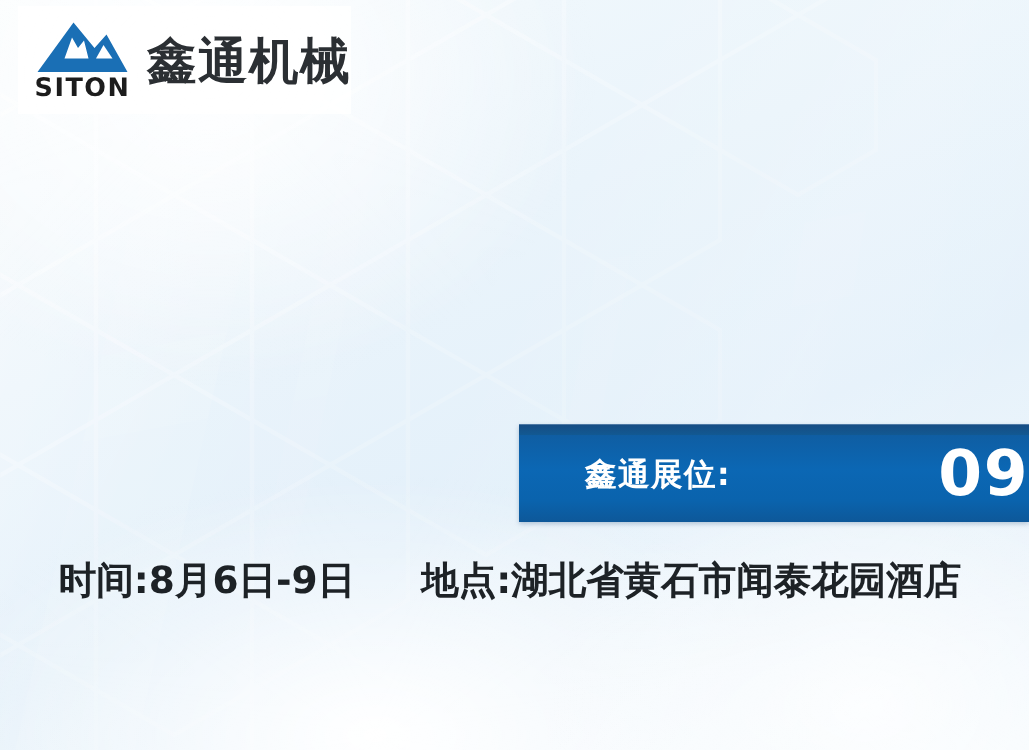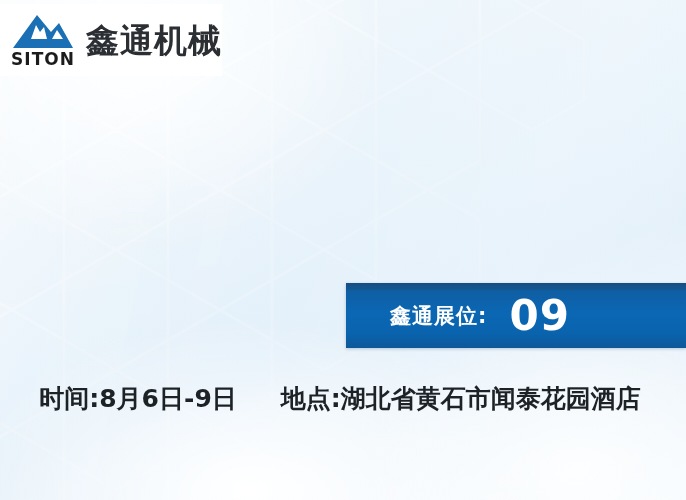--- a/index.html
+++ b/index.html
@@ -55,21 +55,21 @@
     position: absolute;
     left: 0; top: 0;
     width: 686px; height: 500px;
     opacity: 0.5;
     pointer-events: none;
   }
 
   
   .logo-plate {
     position: absolute;
-    left: 0px; top: 4px;
+    left: 12px; top: 4px;
     width: 222px; height: 72px;
     background: rgba(255,255,255,0.82);
     display: flex;
     align-items: center;
     padding-left: 10px;
     box-sizing: border-box;
     gap: 10px;
   }
   .logo-mark {
     display: flex;
@@ -132,21 +132,21 @@
   }
 
   
   .booth-banner {
     position: absolute;
     left: 346px; top: 283px;
     width: 340px; height: 65px;
     background: linear-gradient(180deg, #17538f 0%, #0f5ea3 12%, #0b67b4 46%, #0a63ad 78%, #0d5899 100%);
     display: flex;
     align-items: center;
-    justify-content: flex-start;
+    justify-content: space-between;
     box-shadow: 0 1px 3px rgba(10,60,110,0.25);
   }
   .booth-banner::before {
     content: "";
     position: absolute;
     left: 0; top: 0; right: 0;
     height: 7px;
     background: linear-gradient(180deg, #174c82 0%, #12588f 100%);
     opacity: 0.85;
   }
@@ -168,21 +168,21 @@
     letter-spacing: 1px;
     margin-left: 22px;
     line-height: 1;
     position: relative;
     z-index: 2;
   }
 
   
   .footer-info {
     position: absolute;
-    left: 0; top: 382px;
+    left: 0; top: 370px;
     width: 686px;
     display: flex;
     justify-content: center;
     align-items: baseline;
     gap: 44px;
     padding-right: 6px;
     box-sizing: border-box;
   }
   .footer-item {
     font-family: "DejaVu Sans", "Liberation Sans", sans-serif;

